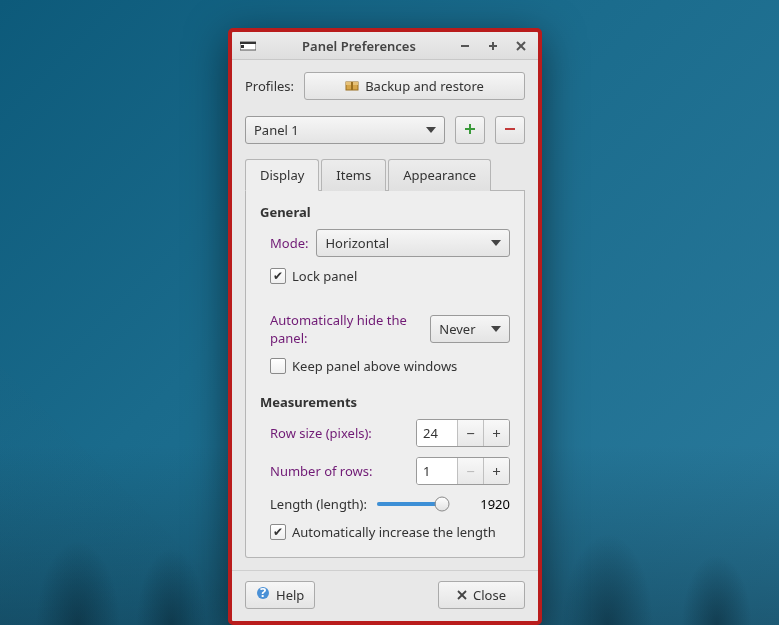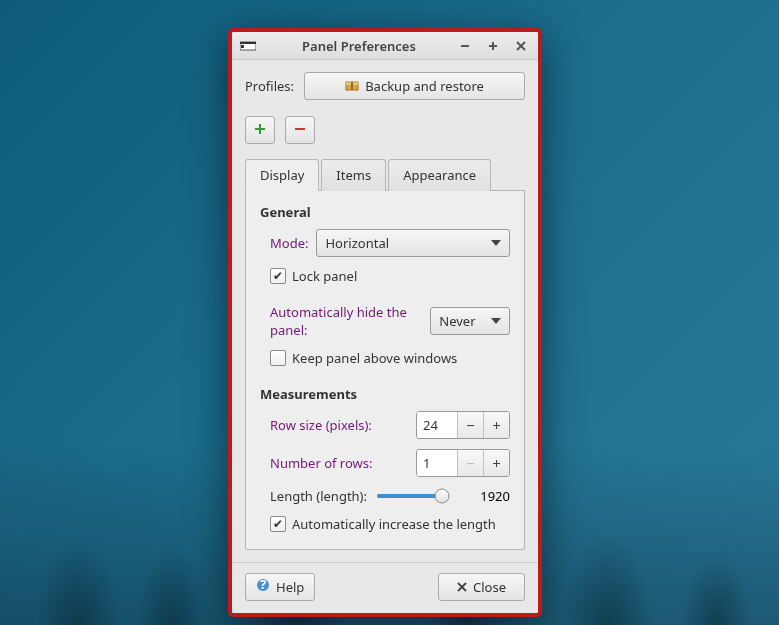--- a/index.html
+++ b/index.html
@@ -33,21 +33,21 @@
     .smallbtn { width: 30px; height: 28px; padding:0; justify-content:center; }
 
     .tabs { display:flex; margin-top: 14px; border-bottom: 1px solid #b5b5b5; }
     .tab { padding: 6px 14px; border: 1px solid #b5b5b5; border-bottom: none; background: linear-gradient(#ececec,#e0e0e0); margin-right: 2px; border-radius: 3px 3px 0 0; color:#666; cursor:pointer; position:relative; top:1px; }
     .tab.active { background: #eeeeee; color:#222; border-bottom: 1px solid #eeeeee; }
     .tabbody { background: #eeeeee; border: 1px solid #b5b5b5; border-top:none; padding: 12px 14px 16px; border-radius: 0 0 3px 3px; }
 
     .section-title { font-weight:700; color:#333; margin-bottom: 8px; }
     .field { display:flex; align-items:center; gap:8px; margin-bottom: 10px; margin-left: 10px; }
     .field label { color:#701a75; }
-    .check { display:flex; align-items:center; gap:6px; margin-left: 10px; margin-bottom: 18px; }
+    .check { display:flex; align-items:center; gap:6px; margin-left: 10px; margin-bottom: 26px; }
     .checkbox { width:16px; height:16px; border:1px solid #8a8a8a; border-radius:2px; background:linear-gradient(#fff,#efefef); display:flex; align-items:center; justify-content:center; cursor:pointer; }
     .checkbox.checked::after { content:"✔"; font-size:12px; color:#333; line-height:1; }
 
     .spin { display:flex; border:1px solid #9a9a9a; border-radius:3px; overflow:hidden; height:28px; background:#fff; }
     .spin input { border:none; width:40px; padding:0 6px; outline:none; font-size:13px; background:#fff; }
     .spin .sbtn { width:26px; display:flex; align-items:center; justify-content:center; border-left:1px solid #c0c0c0; background:linear-gradient(#f8f8f8,#e8e8e8); cursor:pointer; font-size:15px; color:#444; }
     .spin .sbtn.disabled { color:#bbb; cursor:default; }
 
     .slider-row { display:flex; align-items:center; gap:10px; margin-left:10px; margin-bottom:10px; }
     .slider { flex:1; height: 18px; position:relative; }
@@ -103,20 +103,28 @@
         <span><svg width="14" height="12" viewBox="0 0 14 12">
               <rect x="1" y="3" width="12" height="8" fill="#d6a54a" stroke="#9a6f20"></rect>
               <rect x="1" y="3" width="12" height="3" fill="#e6c178"></rect>
               <rect x="6" y="3" width="2" height="8" fill="#9a6f20"></rect>
             </svg></span>
         <span>Backup and restore</span>
       </div>
     </div>
 
     <div class="row" style="margin-top:16px;">
+      <div class="select" style="flex:1;">
+        <span>Panel 1</span>
+        <span class="caret">
+            <svg width="10" height="6">
+              <polygon points="0,0 10,0 5,6" fill="#444"></polygon>
+            </svg>
+          </span>
+      </div>
       <div class="btn smallbtn">
         <span><svg width="12" height="12">
               <rect x="5" y="1" width="2" height="10" fill="#3a9a3a"></rect>
               <rect x="1" y="5" width="10" height="2" fill="#3a9a3a"></rect>
             </svg></span>
       </div>
       <div class="btn smallbtn">
         <span><svg width="12" height="12">
               <rect x="1" y="5" width="10" height="2" fill="#c23a3a"></rect>
             </svg></span>

